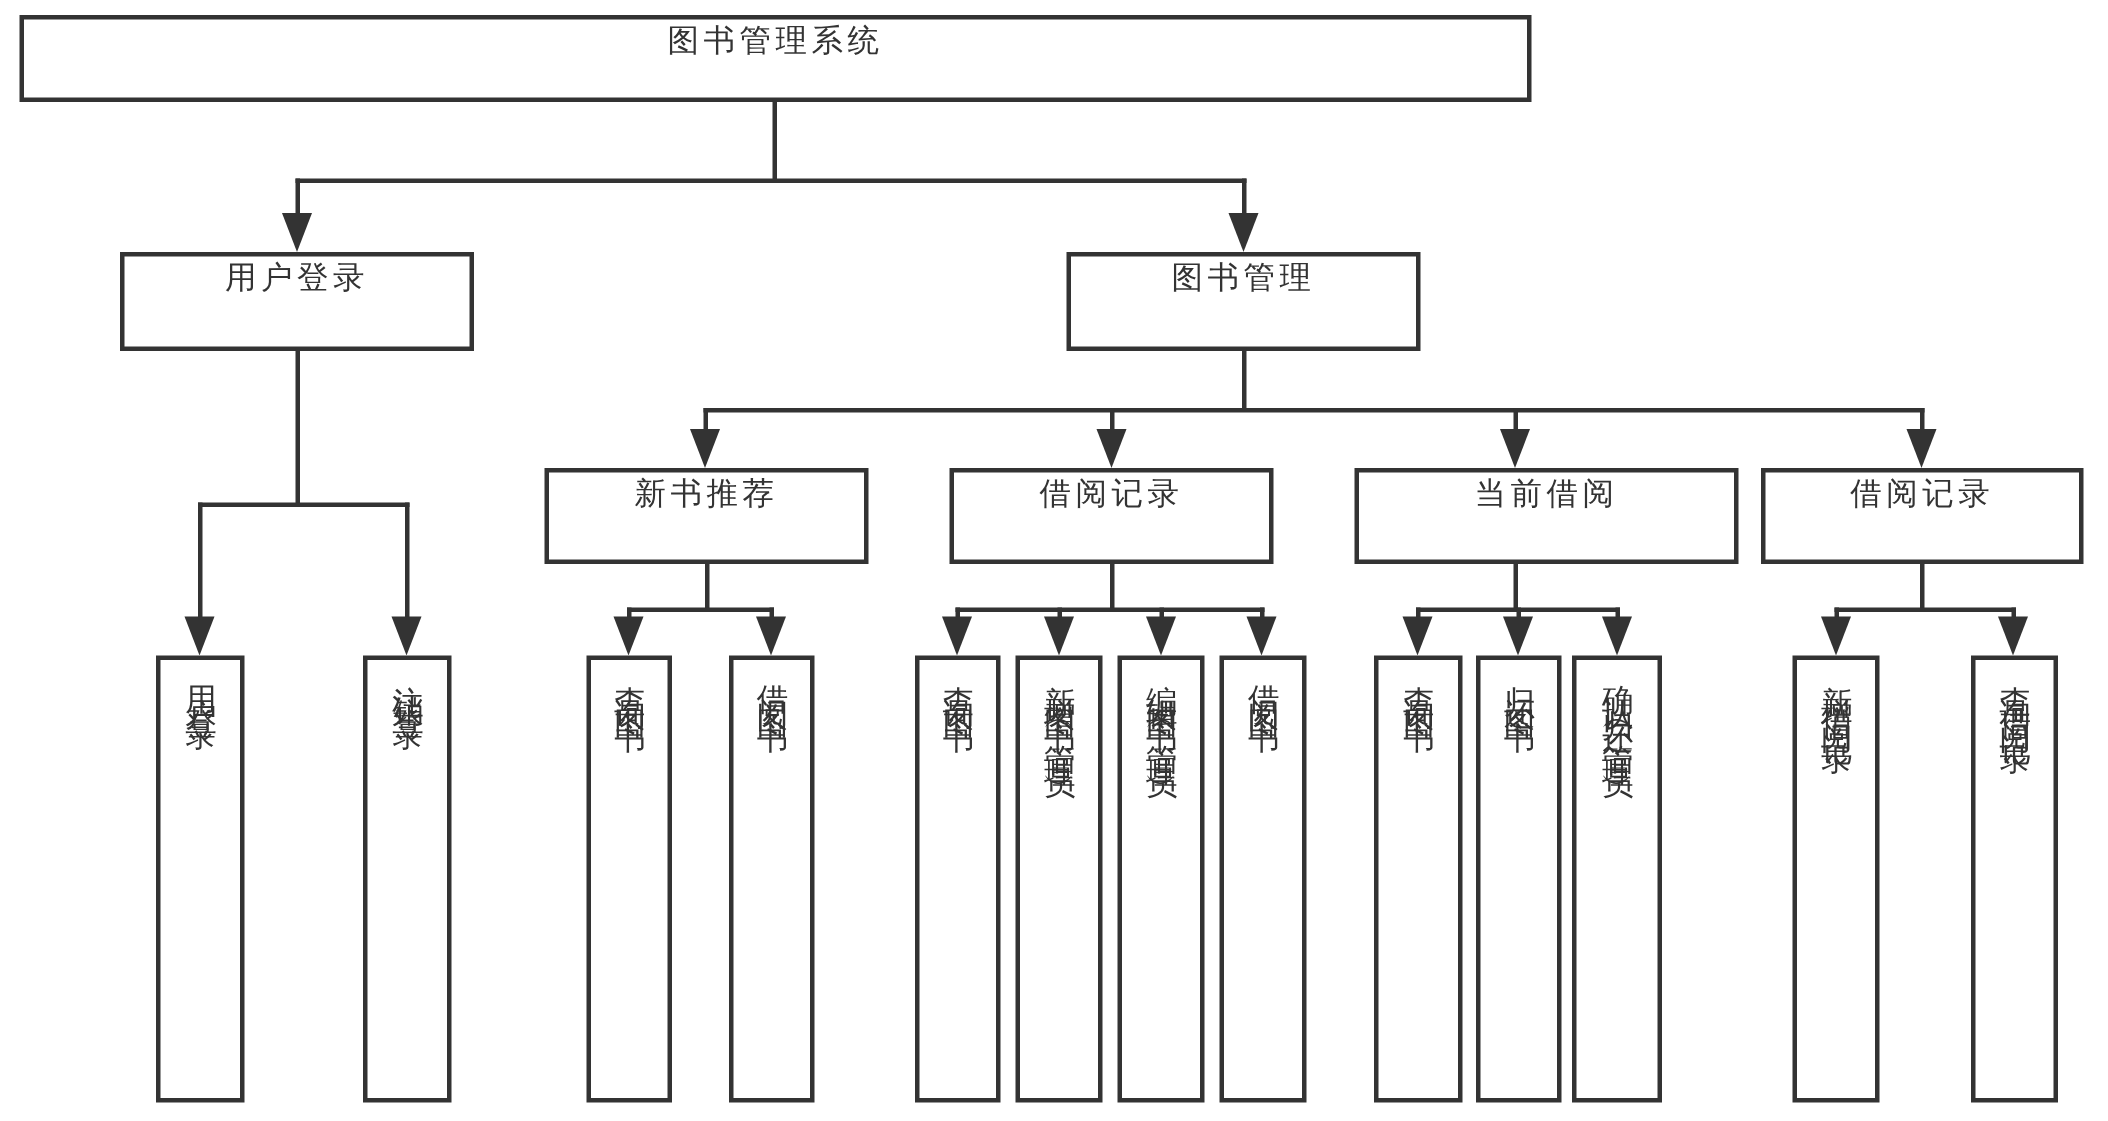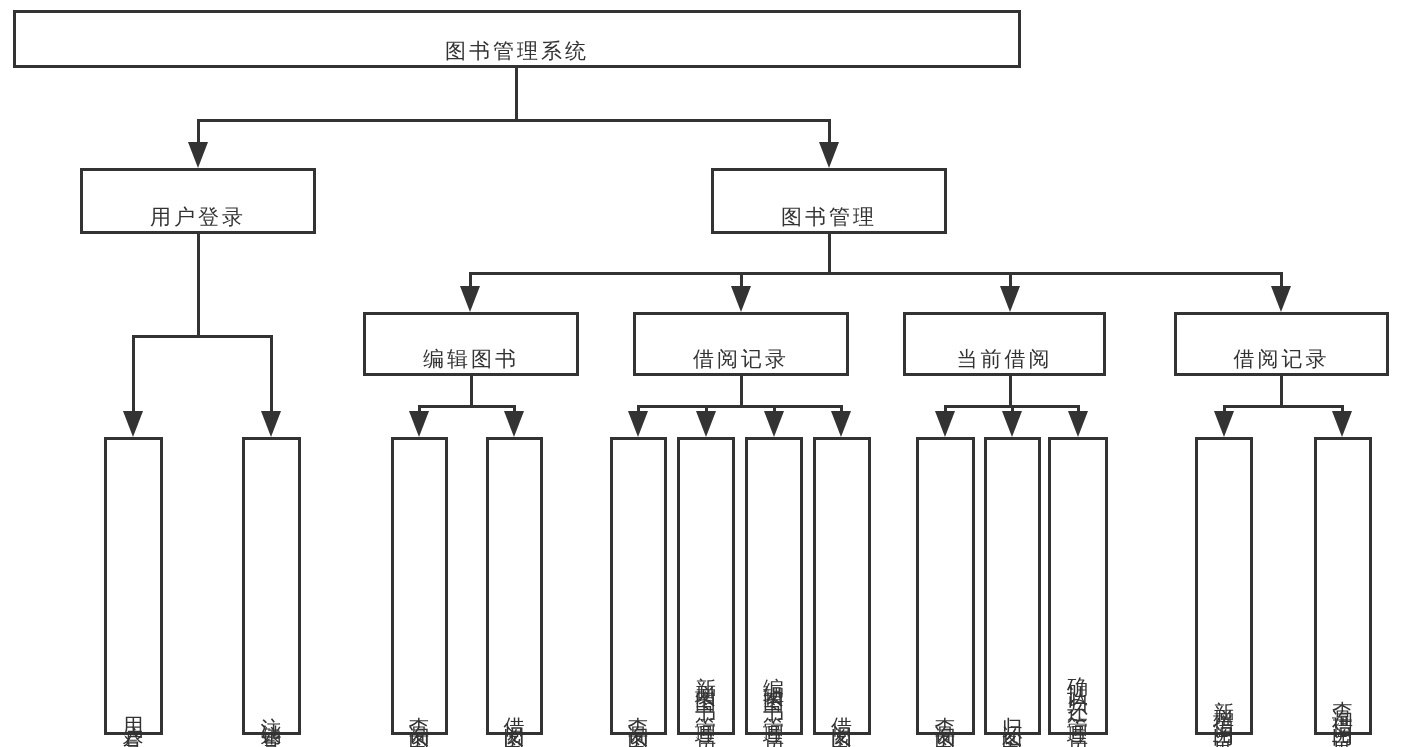--- a/index.html
+++ b/index.html
@@ -10,21 +10,21 @@
     width: 1405px;
     height: 747px;
     background: #ffffff;
     overflow: hidden;
   }
   .box {
     position: absolute;
     background: #ffffff;
     border: 3px solid #333333;
     display: flex;
-    align-items: flex-end;
+    align-items: flex-start;
     justify-content: center;
     color: #333333;
   }
   .box.hbox .lbl {
     font-size: 21px;
     letter-spacing: 3px;
     white-space: nowrap;
     color: #333333;
   }
   .box.vbox .lbl {
@@ -95,26 +95,26 @@
   <div class="vline" style="left:469px; top:272px; height:18px;"></div>
   <div class="arrow" style="left:460px; top:286px;"></div>
   <div class="vline" style="left:740px; top:272px; height:18px;"></div>
   <div class="arrow" style="left:731px; top:286px;"></div>
   <div class="vline" style="left:1009px; top:272px; height:18px;"></div>
   <div class="arrow" style="left:1000px; top:286px;"></div>
   <div class="vline" style="left:1280px; top:272px; height:18px;"></div>
   <div class="arrow" style="left:1271px; top:286px;"></div>
 
   <div class="box hbox" style="left:363px; top:312px; width:216px; height:64px;">
-    <span class="lbl">编辑图书</span>
+    <span class="lbl">新书推荐</span>
   </div>
   <div class="box hbox" style="left:633px; top:312px; width:216px; height:64px;">
     <span class="lbl">借阅记录</span>
   </div>
-  <div class="box hbox" style="left:903px; top:312px; width:203px; height:64px;">
+  <div class="box hbox" style="left:903px; top:312px; width:256px; height:64px;">
     <span class="lbl">当前借阅</span>
   </div>
   <div class="box hbox" style="left:1174px; top:312px; width:215px; height:64px;">
     <span class="lbl">借阅记录</span>
   </div>
 
   <div class="vline" style="left:470px; top:374px; height:34px;"></div>
   <div class="hline" style="left:418px; top:405px; width:98px;"></div>
   <div class="vline" style="left:418px; top:405px; height:12px;"></div>
   <div class="arrow" style="left:409px; top:411px;"></div>

